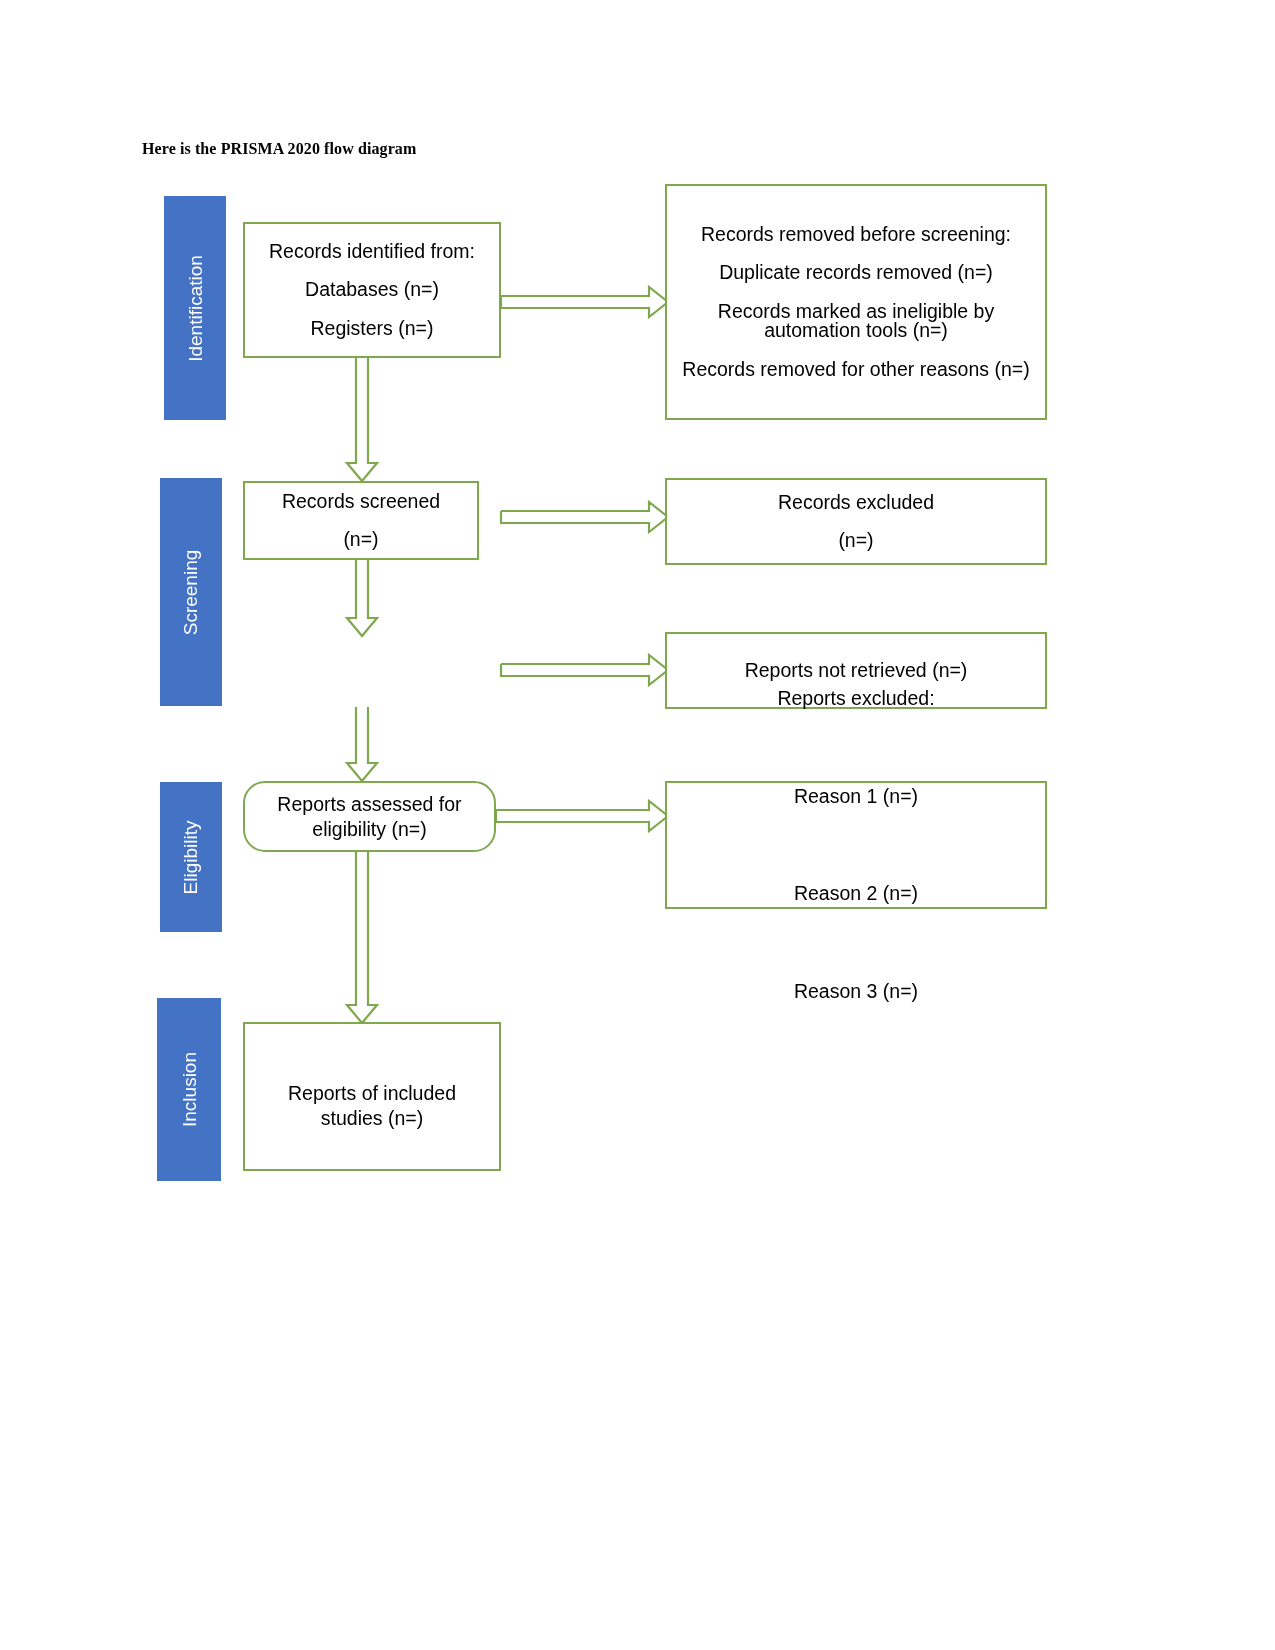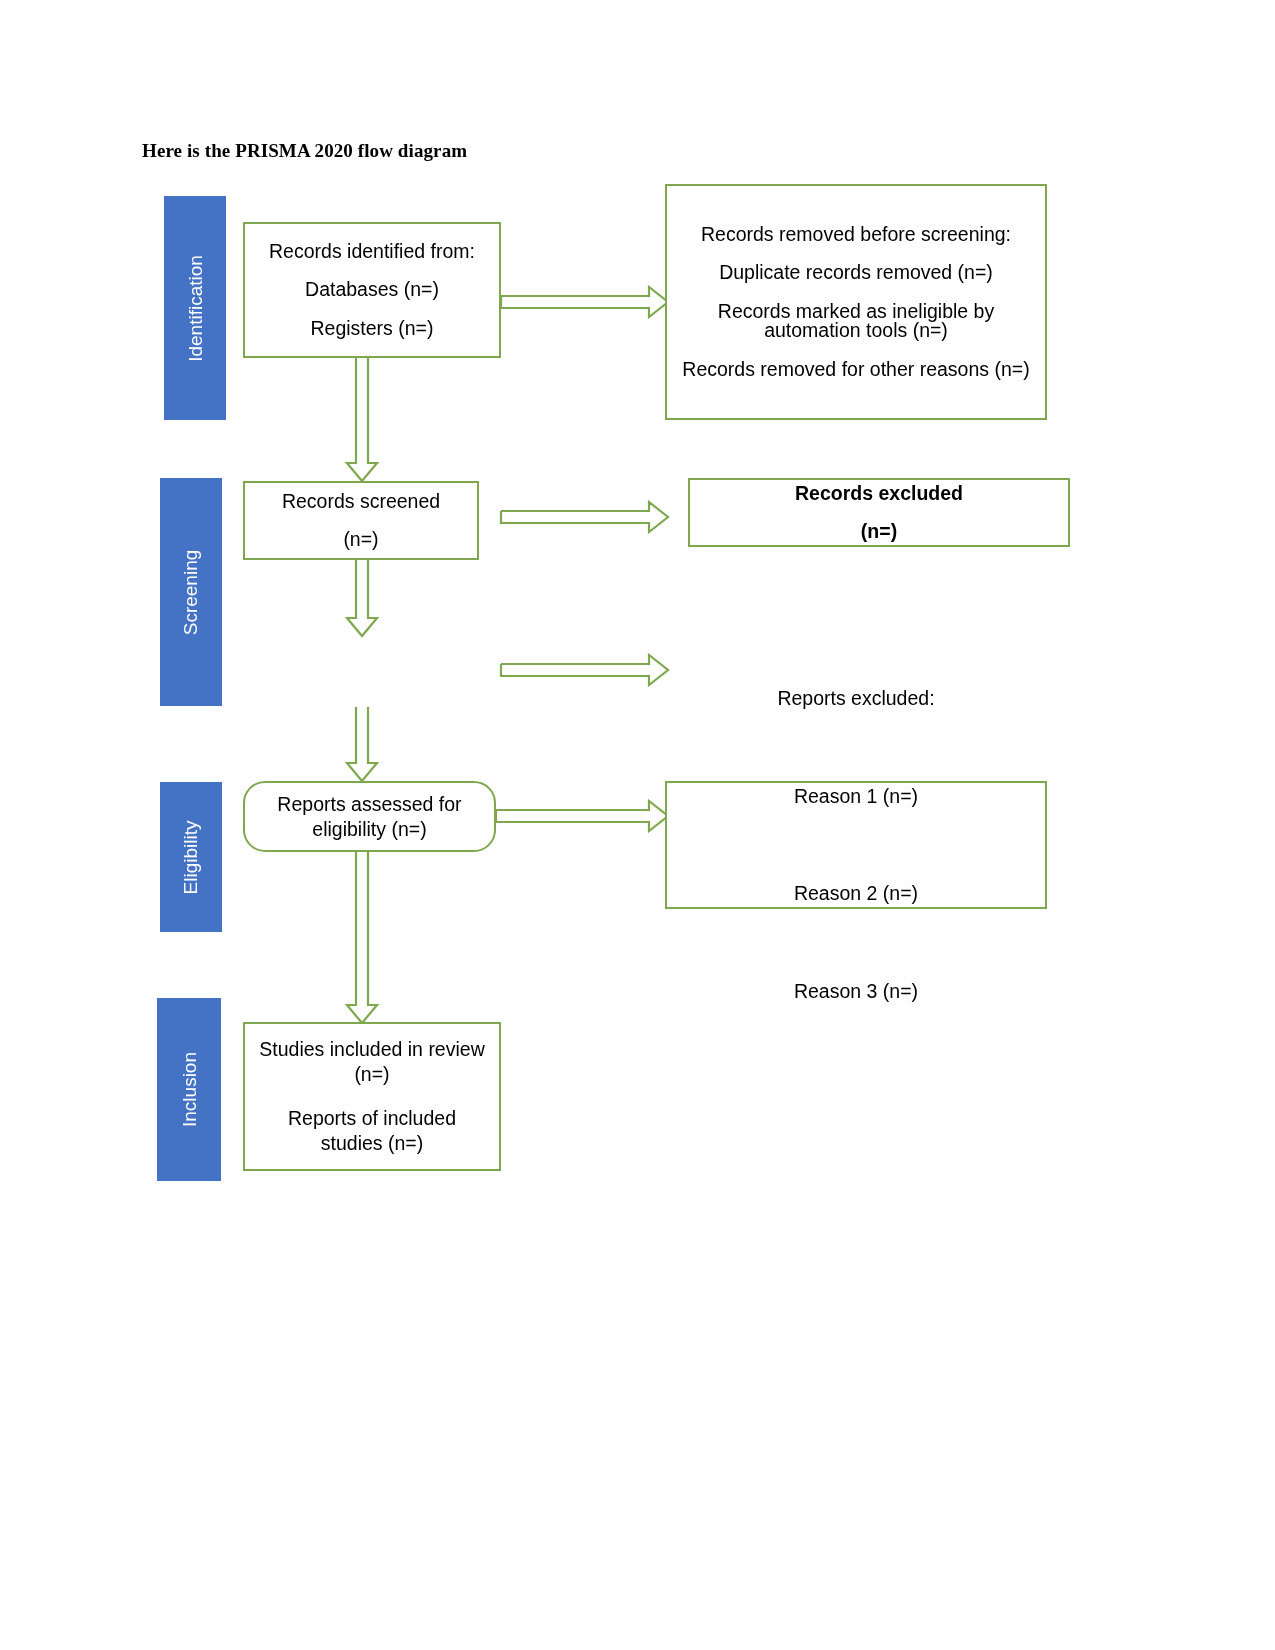--- a/index.html
+++ b/index.html
@@ -14,21 +14,21 @@
     font-family: "Liberation Sans", sans-serif;
     overflow: hidden;
   }
 
   #page-title {
     position: absolute;
     left: 142px;
     top: 140px;
     font-family: "Liberation Serif", serif;
     font-weight: bold;
-    font-size: 19px;
+    font-size: 16px;
     color: #000000;
     letter-spacing: 0.1px;
     white-space: nowrap;
   }
 
   .diagram {
     position: absolute;
     left: 0;
     top: 0;
     width: 1275px;
@@ -171,41 +171,43 @@
     <span class="gap"></span>
     <span class="line">Records removed for other reasons (n=)</span>
   </div>
 
   <div class="flowbox" style="left:243px; top:481px; width:236px; height:79px;">
     <span class="line">Records screened</span>
     <span class="gap"></span>
     <span class="line">(n=)</span>
   </div>
 
-  <div class="flowbox" style="left:688px; top:478px; width:382px; height:69px;font-weight:bold;">
+  <div class="flowbox" style="left:665px; top:478px; width:382px; height:87px;">
     <span class="line">Records excluded</span>
     <span class="gap"></span>
     <span class="line">(n=)</span>
   </div>
 
 
+  <div class="flowbox" style="left:665px; top:632px; width:382px; height:77px;">
+    <span class="line">Reports not retrieved (n=)</span>
+  </div>
 
   <div class="flowbox" style="left:243px; top:781px; width:253px; height:71px; line-height:1.28;border-radius:22px;">
     <span class="line">Reports assessed for eligibility (n=)</span>
   </div>
 
   <div class="flowbox" style="left:665px; top:781px; width:382px; height:128px;gap:39px;">
     <span class="line">Reports excluded:</span>
     <span class="gap"></span>
     <span class="line">Reason 1 (n=)</span>
     <span class="gap"></span>
     <span class="line">Reason 2 (n=)</span>
     <span class="gap"></span>
     <span class="line">Reason 3 (n=)</span>
   </div>
 
   <div class="flowbox" style="left:243px; top:1022px; width:258px; height:149px; line-height:1.28;">
-    <span class="line">Studies included in review (n=)</span>
     <span class="gap"></span>
     <span class="line">Reports of included studies (n=)</span>
   </div>
 
 </div>
 
 </body></html>

